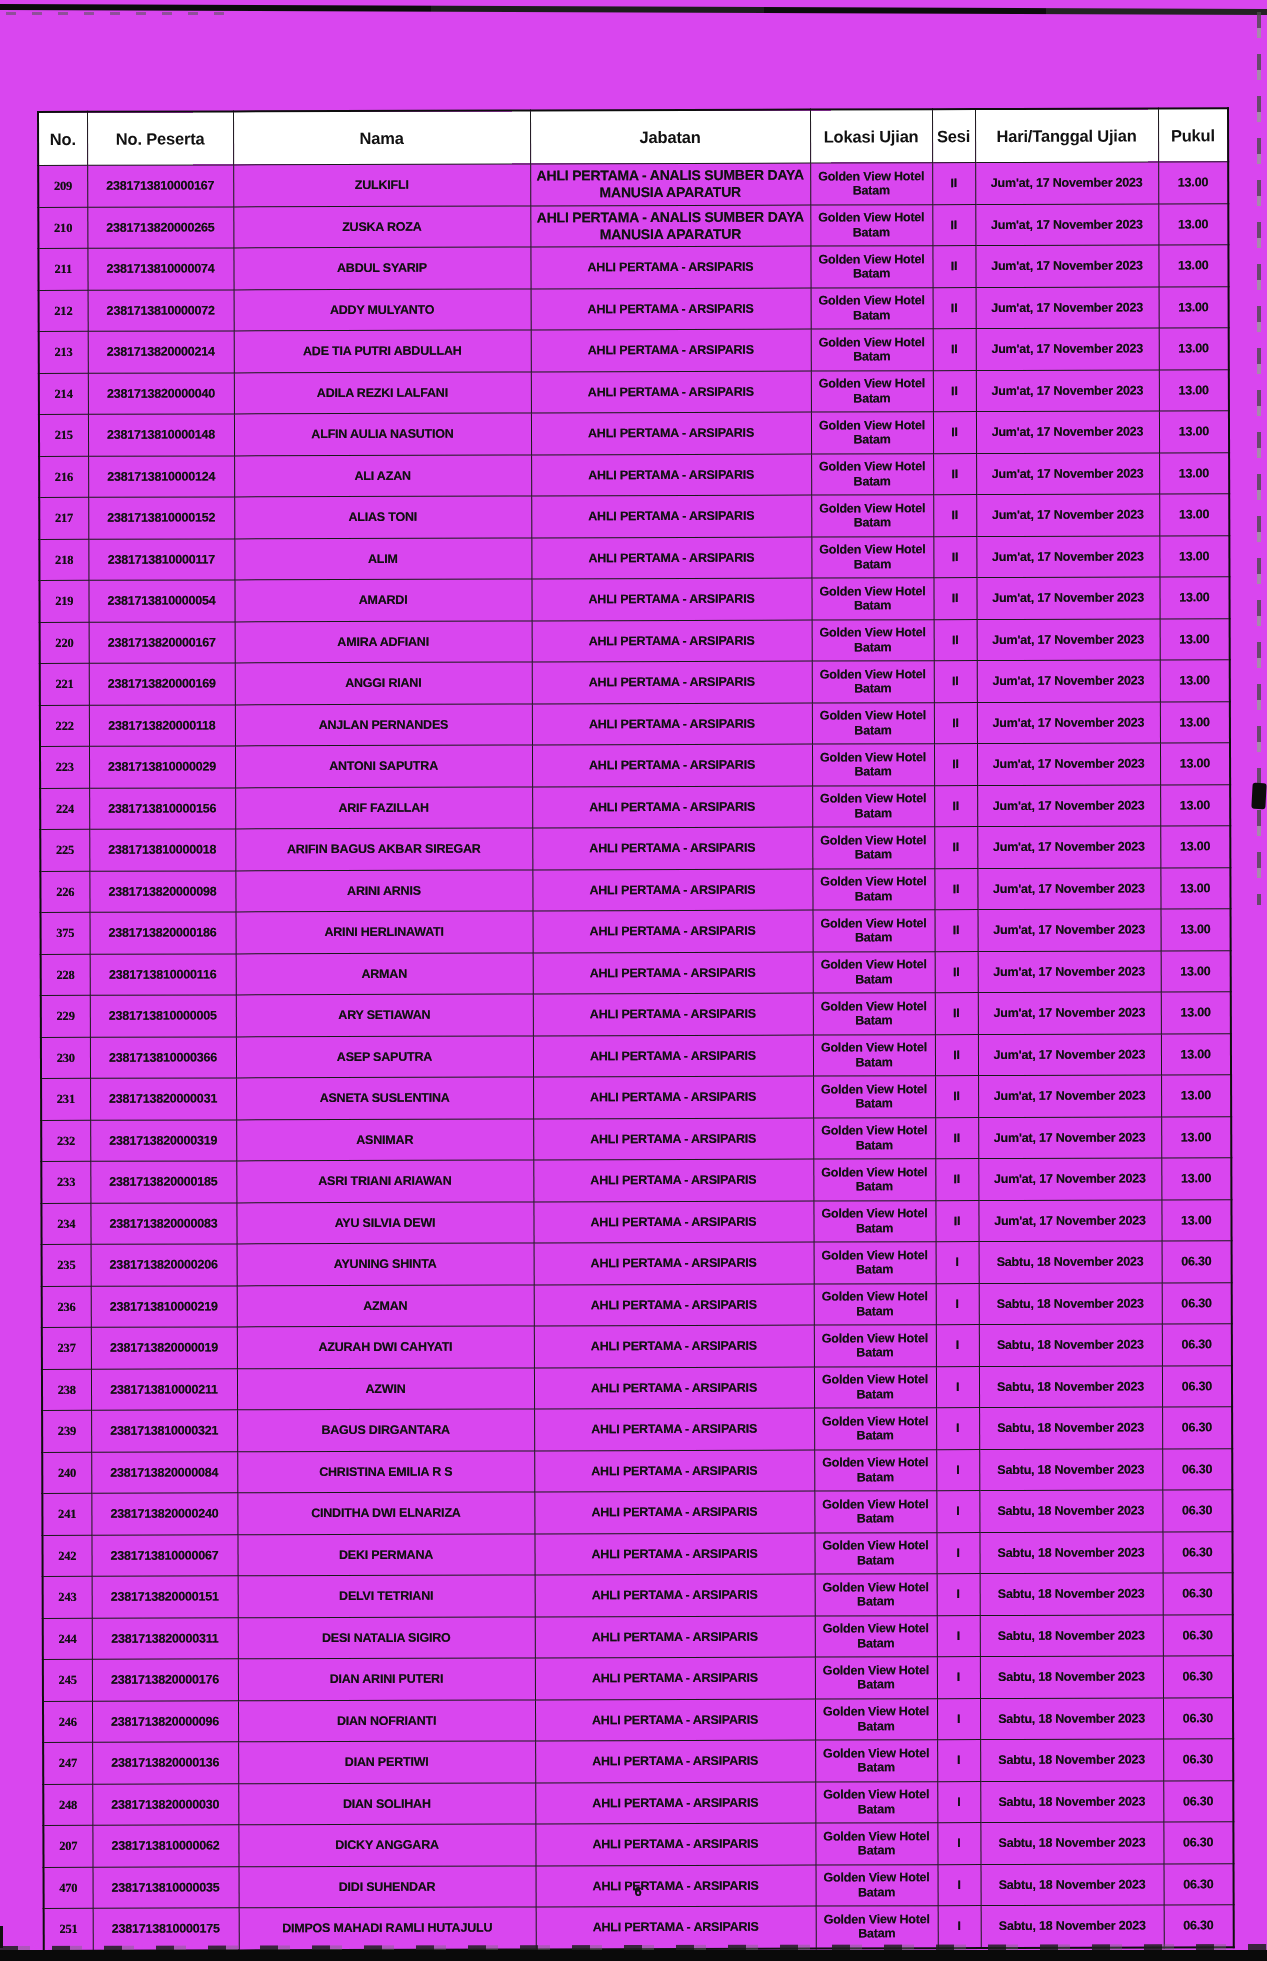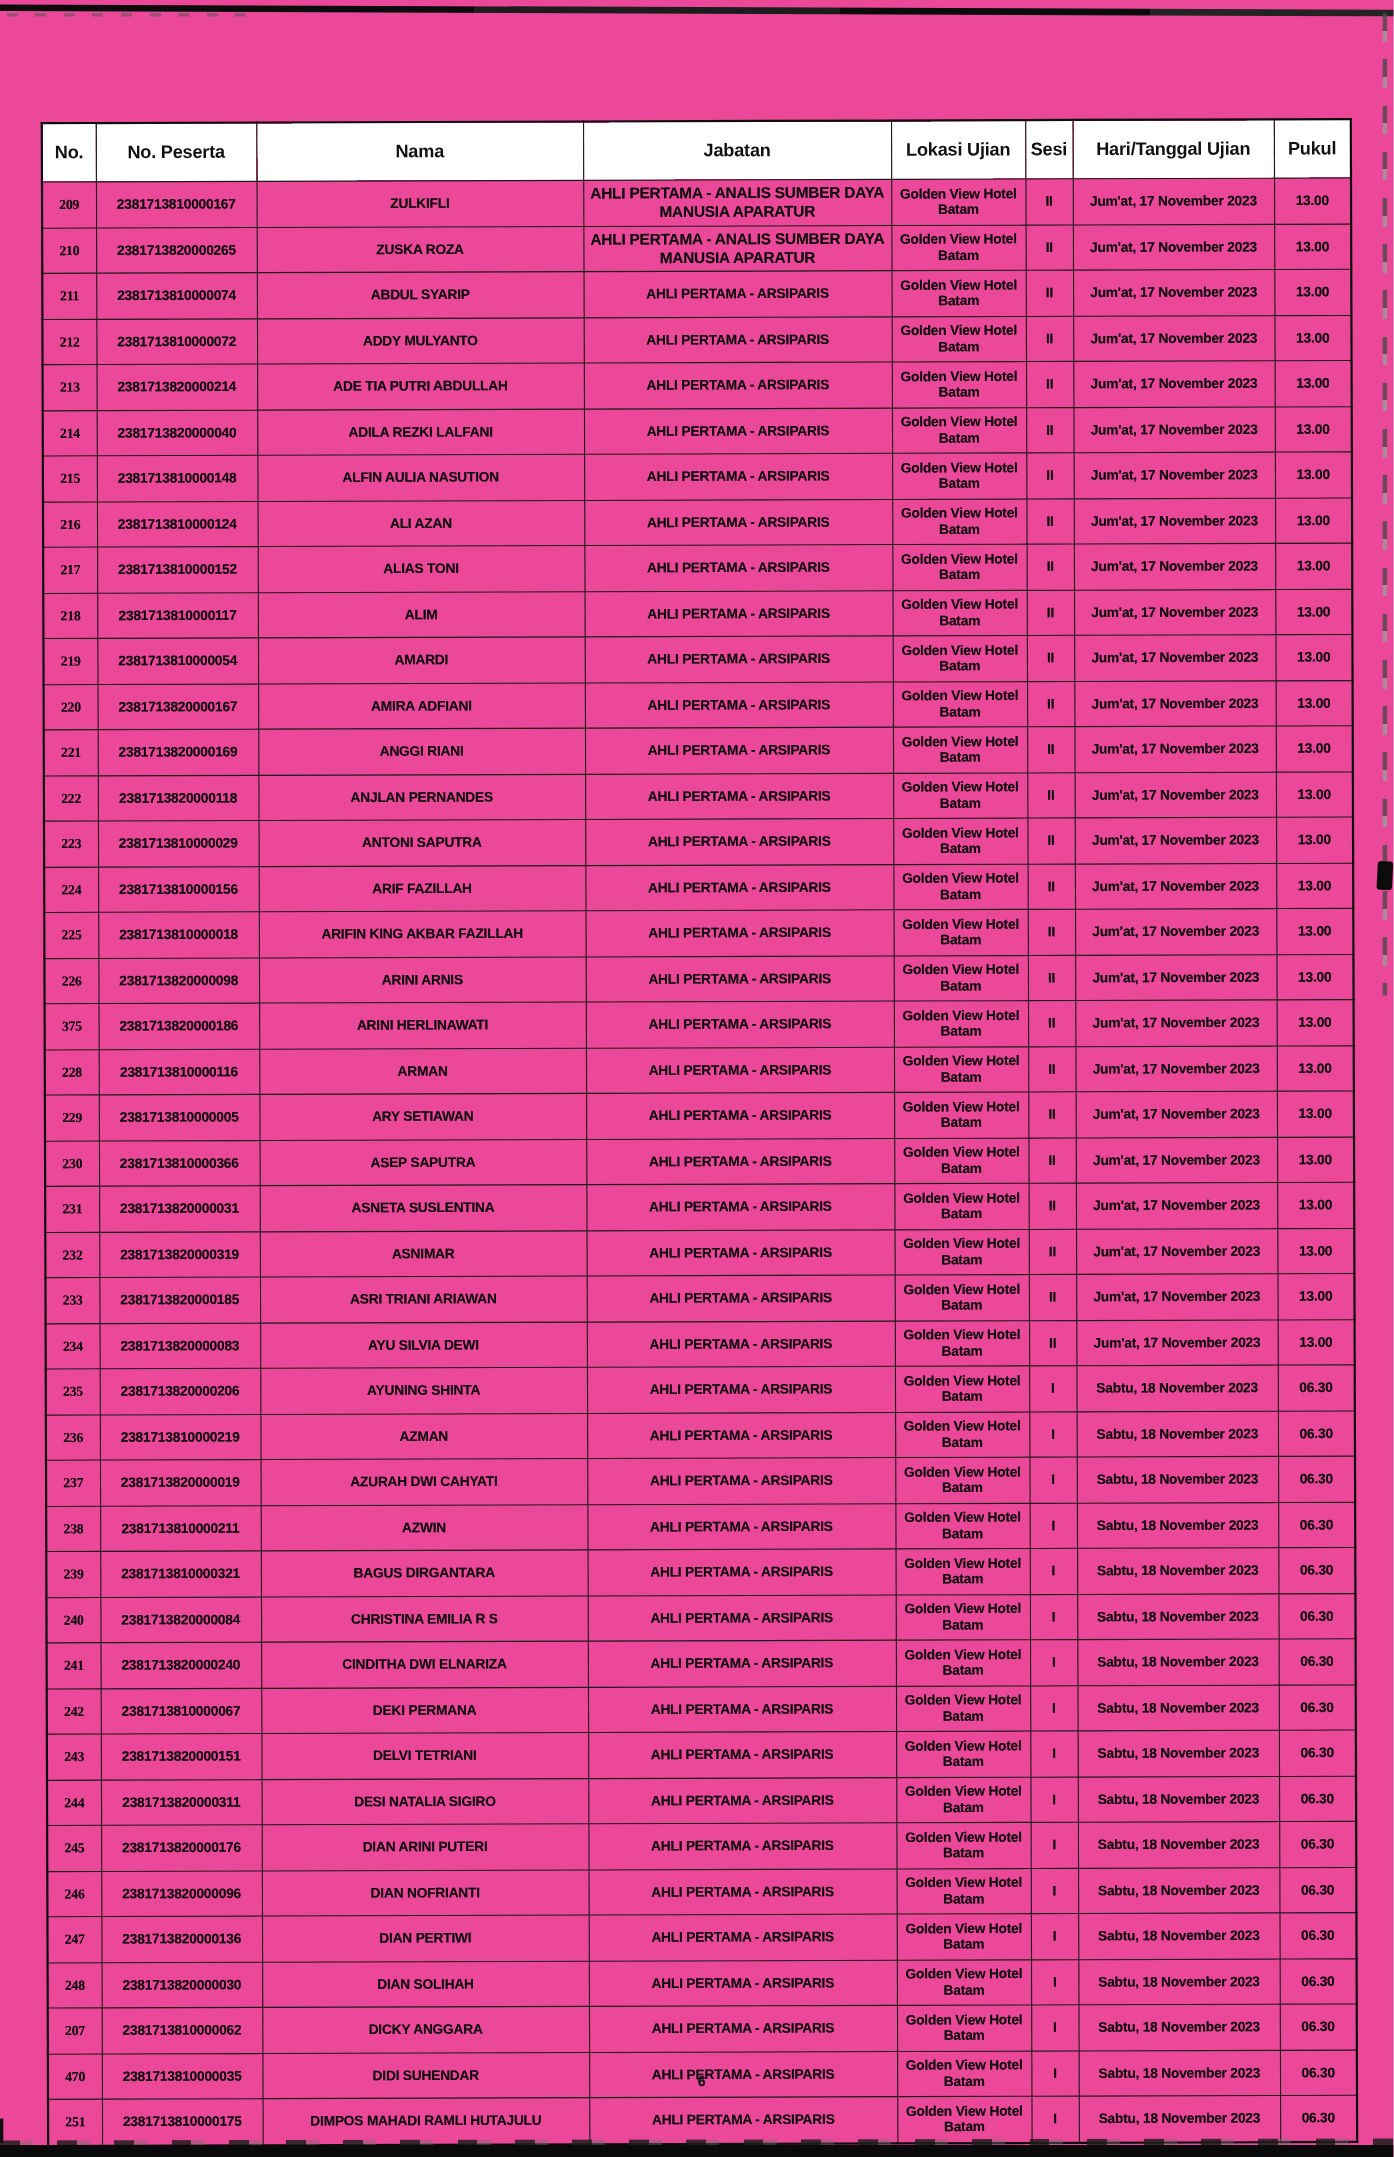--- a/index.html
+++ b/index.html
@@ -1,19 +1,19 @@
 <!DOCTYPE html>
 <html><head>
 <meta charset="utf-8">
 <style>
   html,body{margin:0;padding:0;}
   .page{
     position:relative;
     width:1267px;height:1961px;
-    background:#ec4899;
+    background:#d946ef;
     overflow:hidden;
     font-family:"Liberation Sans","DejaVu Sans",sans-serif;
     color:#111;
   }
   
   .scan-top-line{
     position:absolute;left:-4px;top:4px;width:1280px;height:6px;
     background:linear-gradient(90deg,#0b0b0b 0 34%,#1c1c1c 34% 60%,#0b0b0b 60% 82%,#232323 82% 100%);
     transform:rotate(0.22deg);transform-origin:left center;
     border-radius:2px;
@@ -267,21 +267,21 @@
           <td class="c-nama">ARIF FAZILLAH</td>
           <td class="c-jab">AHLI PERTAMA - ARSIPARIS</td>
           <td class="c-lok">Golden View Hotel Batam</td>
           <td class="c-sesi">II</td>
           <td class="c-hari">Jum'at, 17 November 2023</td>
           <td class="c-pukul">13.00</td>
         </tr>
         <tr>
           <td class="c-no">225</td>
           <td class="c-peserta">2381713810000018</td>
-          <td class="c-nama">ARIFIN KING AKBAR FAZILLAH</td>
+          <td class="c-nama">ARIFIN BAGUS AKBAR SIREGAR</td>
           <td class="c-jab">AHLI PERTAMA - ARSIPARIS</td>
           <td class="c-lok">Golden View Hotel Batam</td>
           <td class="c-sesi">II</td>
           <td class="c-hari">Jum'at, 17 November 2023</td>
           <td class="c-pukul">13.00</td>
         </tr>
         <tr>
           <td class="c-no">226</td>
           <td class="c-peserta">2381713820000098</td>
           <td class="c-nama">ARINI ARNIS</td>

